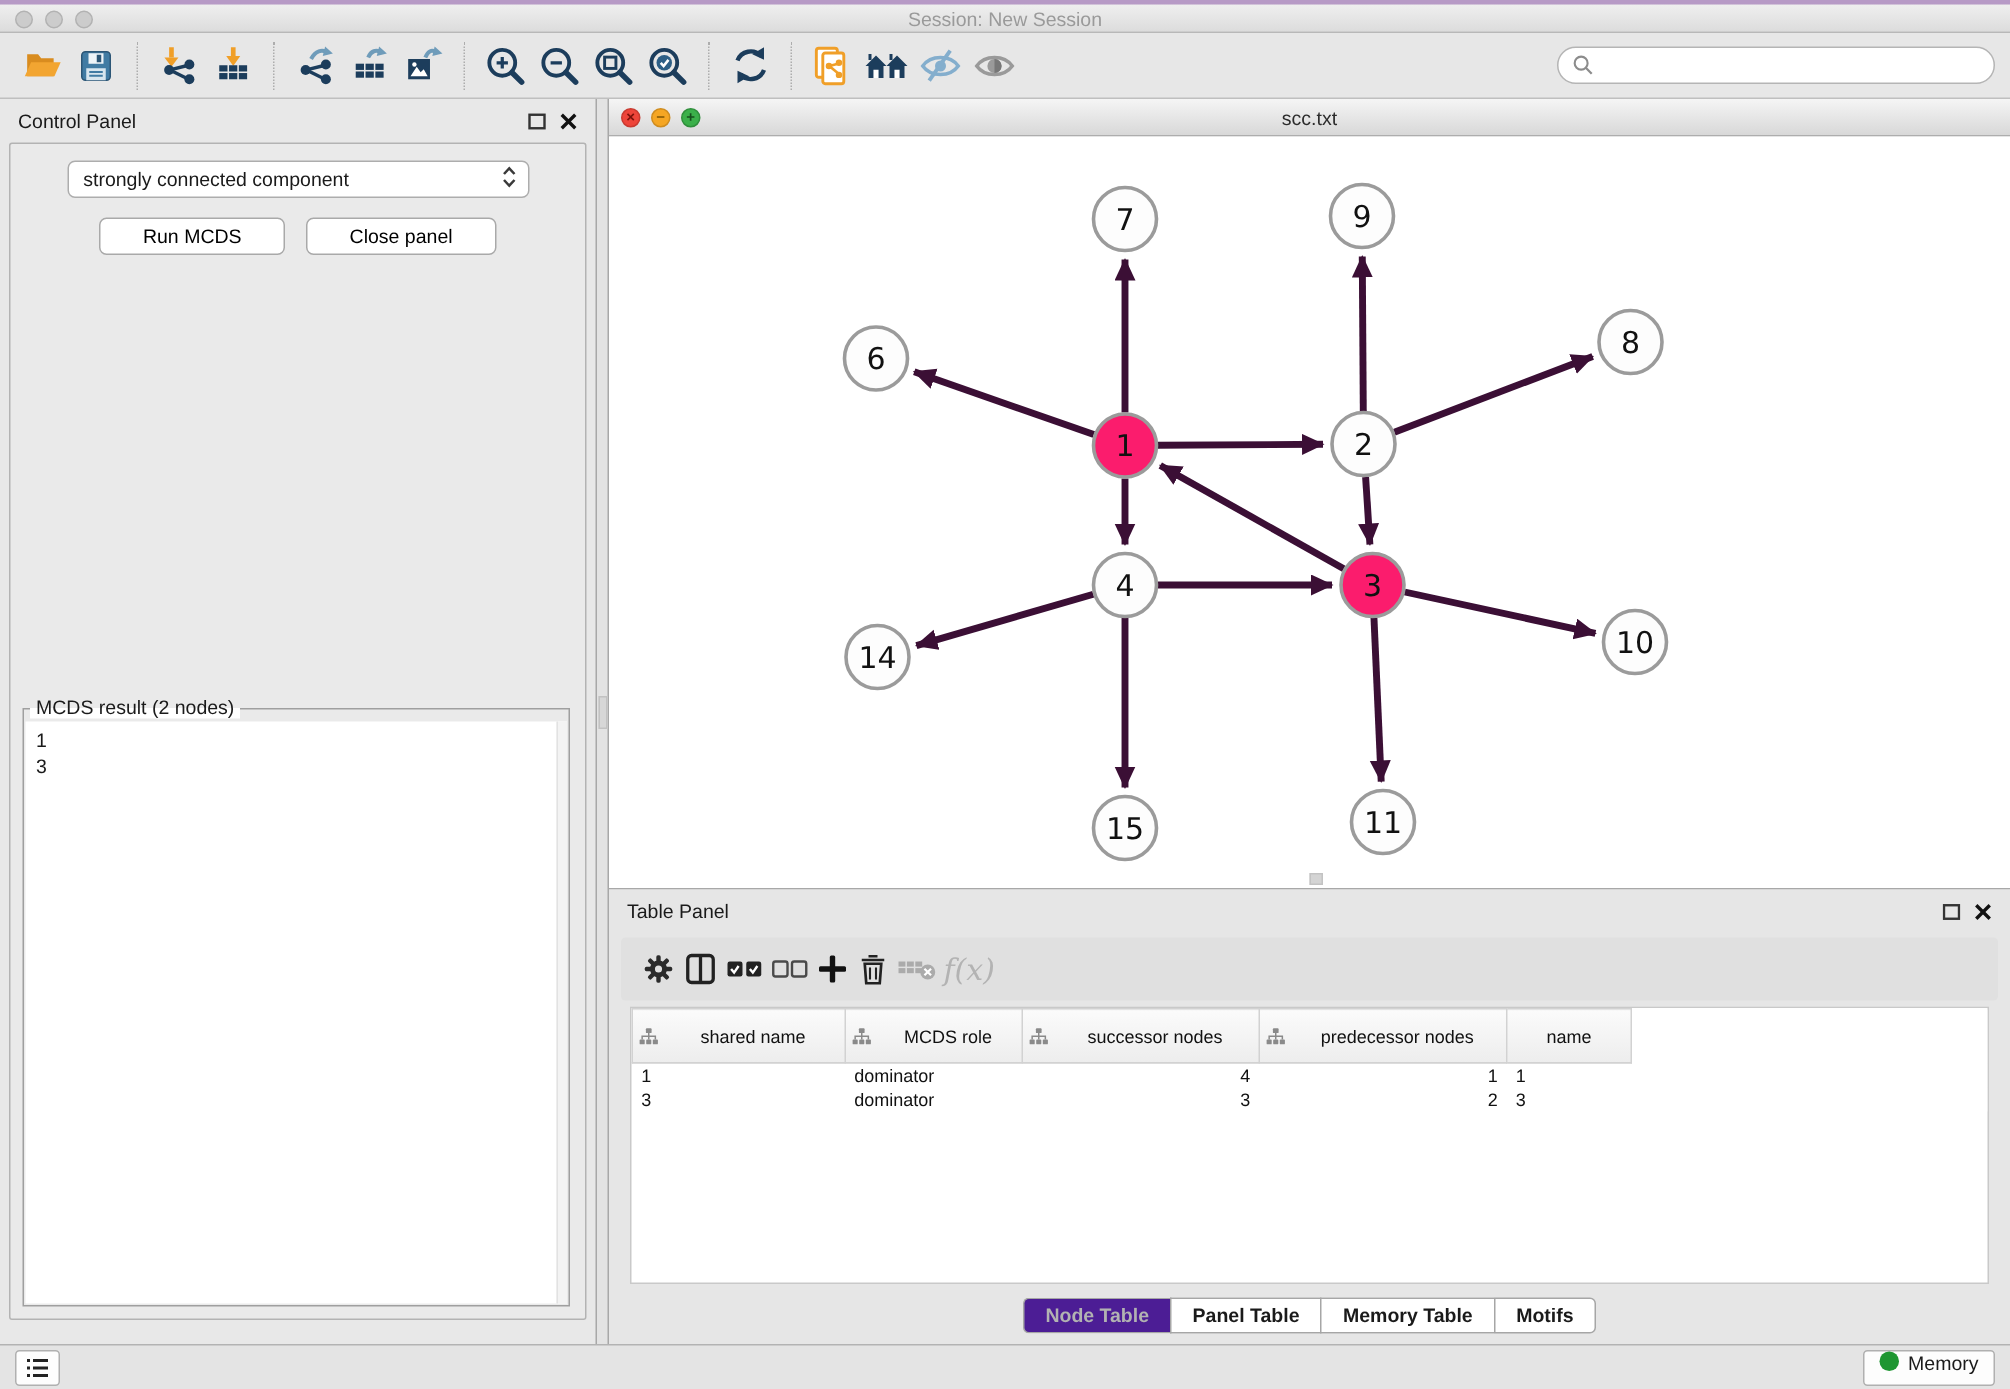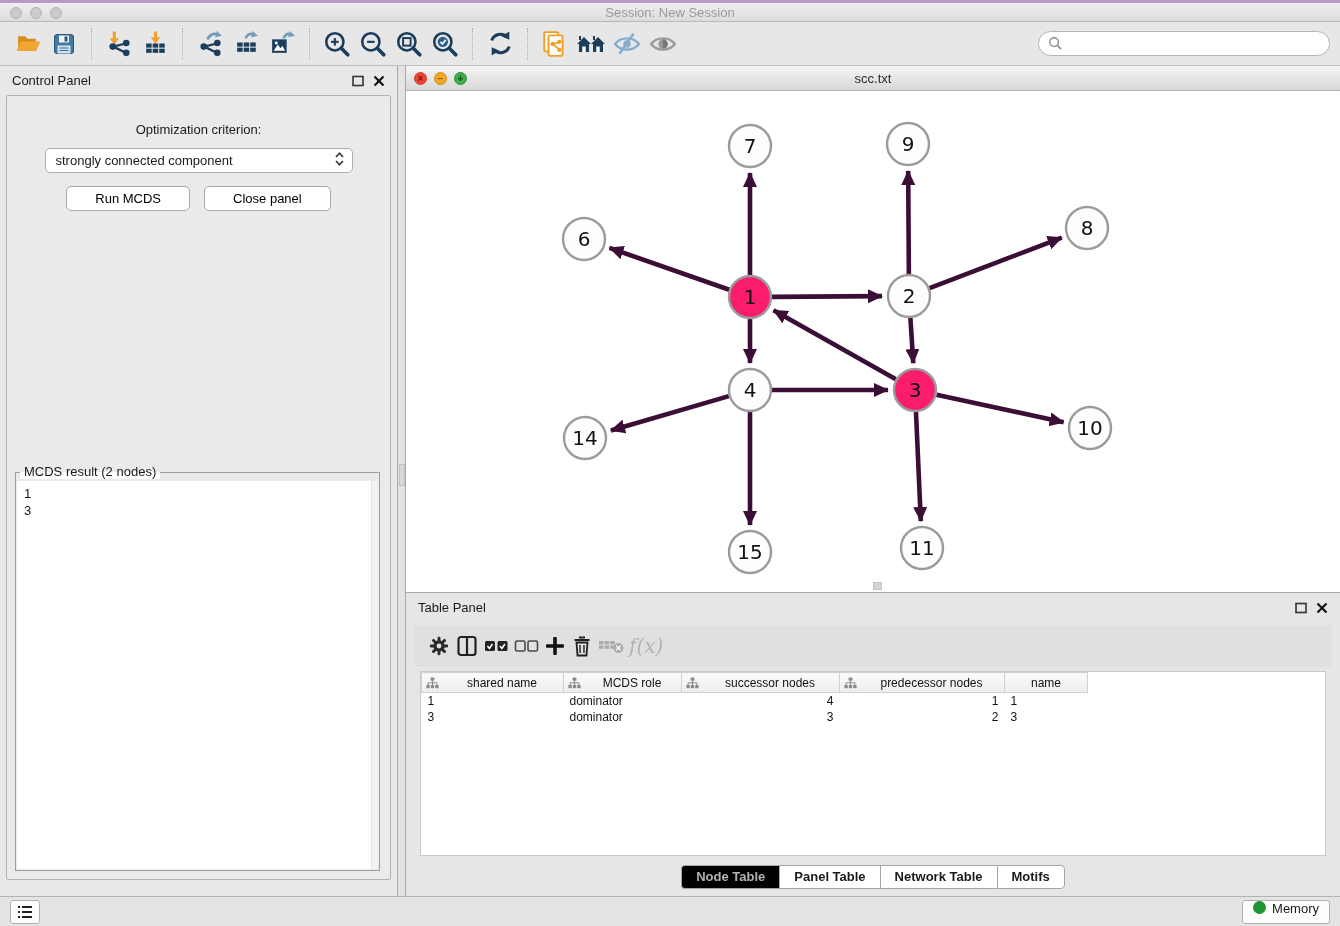--- a/index.html
+++ b/index.html
@@ -60,33 +60,33 @@
   .tl.green { background:#3bb04a; border:1px solid #2f8f3b; color:#174f1d; }
   .net-canvas { flex:1; background:#fff; position:relative; }
   .net-canvas svg { position:absolute; left:0; top:0; }
   .hscroll-thumb { position:absolute; bottom:2px; left:50%; width:9px; height:8px; background:#d4d4d4; border:1px solid #c3c3c3; }
 
   
   .table-panel { flex:1; display:flex; flex-direction:column; background:#e6e6e6; }
   .tp-toolbar { margin:3px 8px 4px; height:42px; background:#e0e0e0; border-radius:3px; display:flex; align-items:center; padding:0 14px; gap:5px; }
   .tp-table-wrap { margin:0 14px; flex:1; background:#fff; border:1px solid #c9c9c9; overflow:hidden; }
   table.node-table { border-collapse:collapse; font-size:12px; table-layout:fixed; width:100%; }
-  table.node-table th { height:20px; font-weight:normal; background:linear-gradient(#fbfbfb,#ededed); border:1px solid #d2d2d2; border-left:none; padding:0 4px; }
+  table.node-table th { height:36px; font-weight:normal; background:linear-gradient(#fbfbfb,#ededed); border:1px solid #d2d2d2; border-left:none; padding:0 4px; }
   table.node-table th:first-child { border-left:1px solid #d2d2d2; }
   table.node-table th.filler, table.node-table td.filler { background:#fff; border:none; }
   .th-inner { display:flex; align-items:center; gap:6px; }
   .th-inner .th-label { flex:1; text-align:center; color:#111; font-size:12px; }
   table.node-table td { height:16px; padding:1px 6px; color:#111; }
   td.num { text-align:right; padding-right:22px; }
   .tp-strip { height:9px; }
   .tp-tabs { display:flex; justify-content:center; margin-bottom:7px; }
   .tp-tab { padding:3px 14px 4px; font-size:13px; font-weight:bold; background:#fff; border:1px solid #a6a6a6; border-right:none; }
   .tp-tab:first-child { border-top-left-radius:4px; border-bottom-left-radius:4px; }
   .tp-tab:last-child { border-right:1px solid #a6a6a6; border-top-right-radius:4px; border-bottom-right-radius:4px; }
-  .tp-tab.active { background:#000000; color:#b2b2b2; }
+  .tp-tab.active { background:#4c1d95; color:#b2b2b2; }
 
   
   .statusbar { height:30px; border-top:1px solid #b3b3b3; background:#e4e4e4; display:flex; align-items:center; justify-content:space-between; padding:0 10px; }
   .sb-btn { width:30px; height:24px; background:#fdfdfd; border:1px solid #b0b0b0; border-radius:3px; display:flex; align-items:center; justify-content:center; }
   .memory-btn { height:24px; padding:0 10px; background:#fdfdfd; border:1px solid #b0b0b0; border-radius:3px; display:flex; align-items:flex-start; gap:6px; font-size:13px; }
   .memory-dot { width:13px; height:13px; border-radius:50%; background:#1f9632; }
 </style>
 </head>
 <body>
 
@@ -271,21 +271,20 @@
         <svg width="12" height="12" viewBox="0 0 12 12">
           <rect x="1" y="1.5" width="10" height="9" fill="none" stroke="#333" stroke-width="1.6"></rect>
         </svg>
         <svg width="12" height="12" viewBox="0 0 12 12">
           <line x1="1.5" y1="1.5" x2="10.5" y2="10.5" stroke="#111" stroke-width="2.2"></line>
           <line x1="10.5" y1="1.5" x2="1.5" y2="10.5" stroke="#111" stroke-width="2.2"></line>
         </svg>
       </span>
     </div>
     <div class="cp-body">
-      <div class="opt-label">Optimization criterion:</div>
       <div class="dropdown">
         <span>strongly connected component</span>
         <span class="dd-stepper">
           <svg width="13" height="16" viewBox="0 0 13 16">
             <path d="M3 6 L6.5 2.2 L10 6" fill="none" stroke="#3a3a3a" stroke-width="1.7"></path>
             <path d="M3 10 L6.5 13.8 L10 10" fill="none" stroke="#3a3a3a" stroke-width="1.7"></path>
           </svg>
         </span>
       </div>
       <div class="btn-row">
@@ -510,21 +509,21 @@
                 <td>3</td>
                 <td class="filler"></td>
               </tr>
             </tbody>
         </table>
       </div>
       <div class="tp-strip"></div>
       <div class="tp-tabs">
           <div class="tp-tab active">Node Table</div>
           <div class="tp-tab">Panel Table</div>
-          <div class="tp-tab">Network Table</div>
+          <div class="tp-tab">Memory Table</div>
           <div class="tp-tab">Motifs</div>
         </div>
     </div>
   </div>
 </div>
 
 <div class="statusbar">
   <div class="sb-btn">
     <svg width="16" height="14" viewBox="0 0 16 14">
       <rect x="1" y="1" width="2" height="2" fill="#222"></rect>

